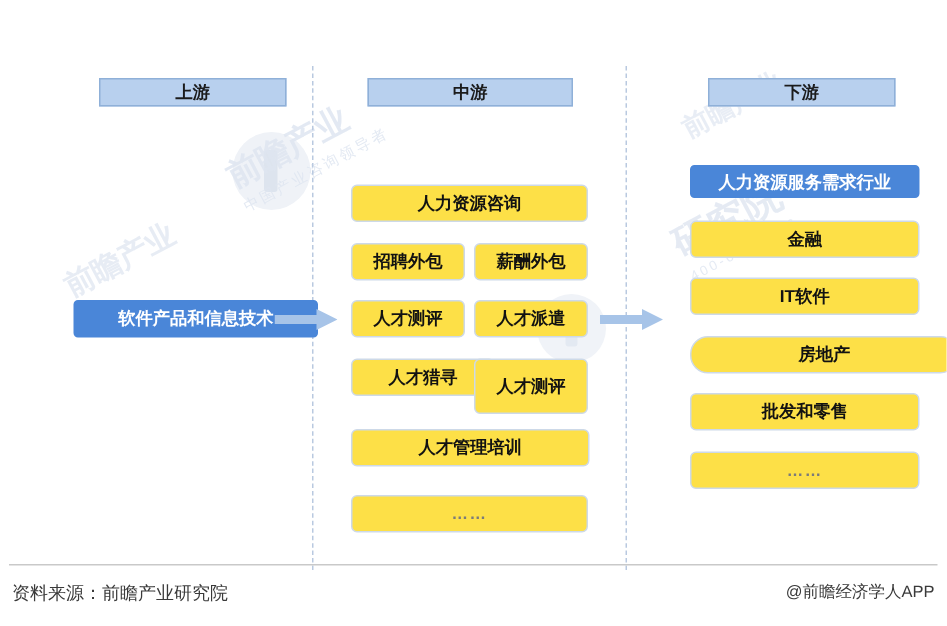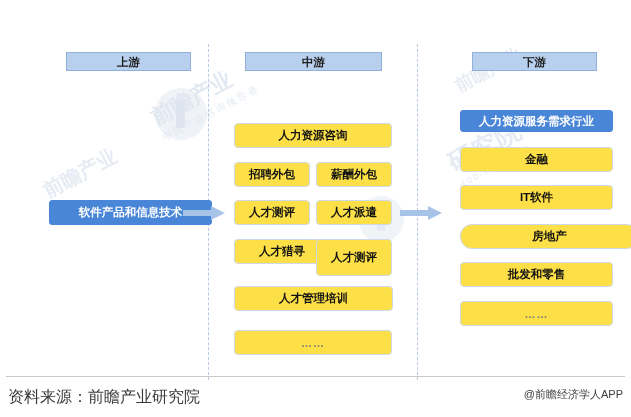--- a/index.html
+++ b/index.html
@@ -200,21 +200,21 @@
     left: 6px;
     top: 376px;
     width: 619px;
     height: 0;
     border-top: 1px solid #c9c9c9;
   }
   .footer-left {
     position: absolute;
     left: 8px;
     top: 387px;
-    font-size: 16px;
+    font-size: 12px;
     color: #3a3a3a;
   }
   .footer-right {
     position: absolute;
     right: 8px;
     top: 387px;
     font-size: 11px;
     color: #3a3a3a;
   }
 </style>

